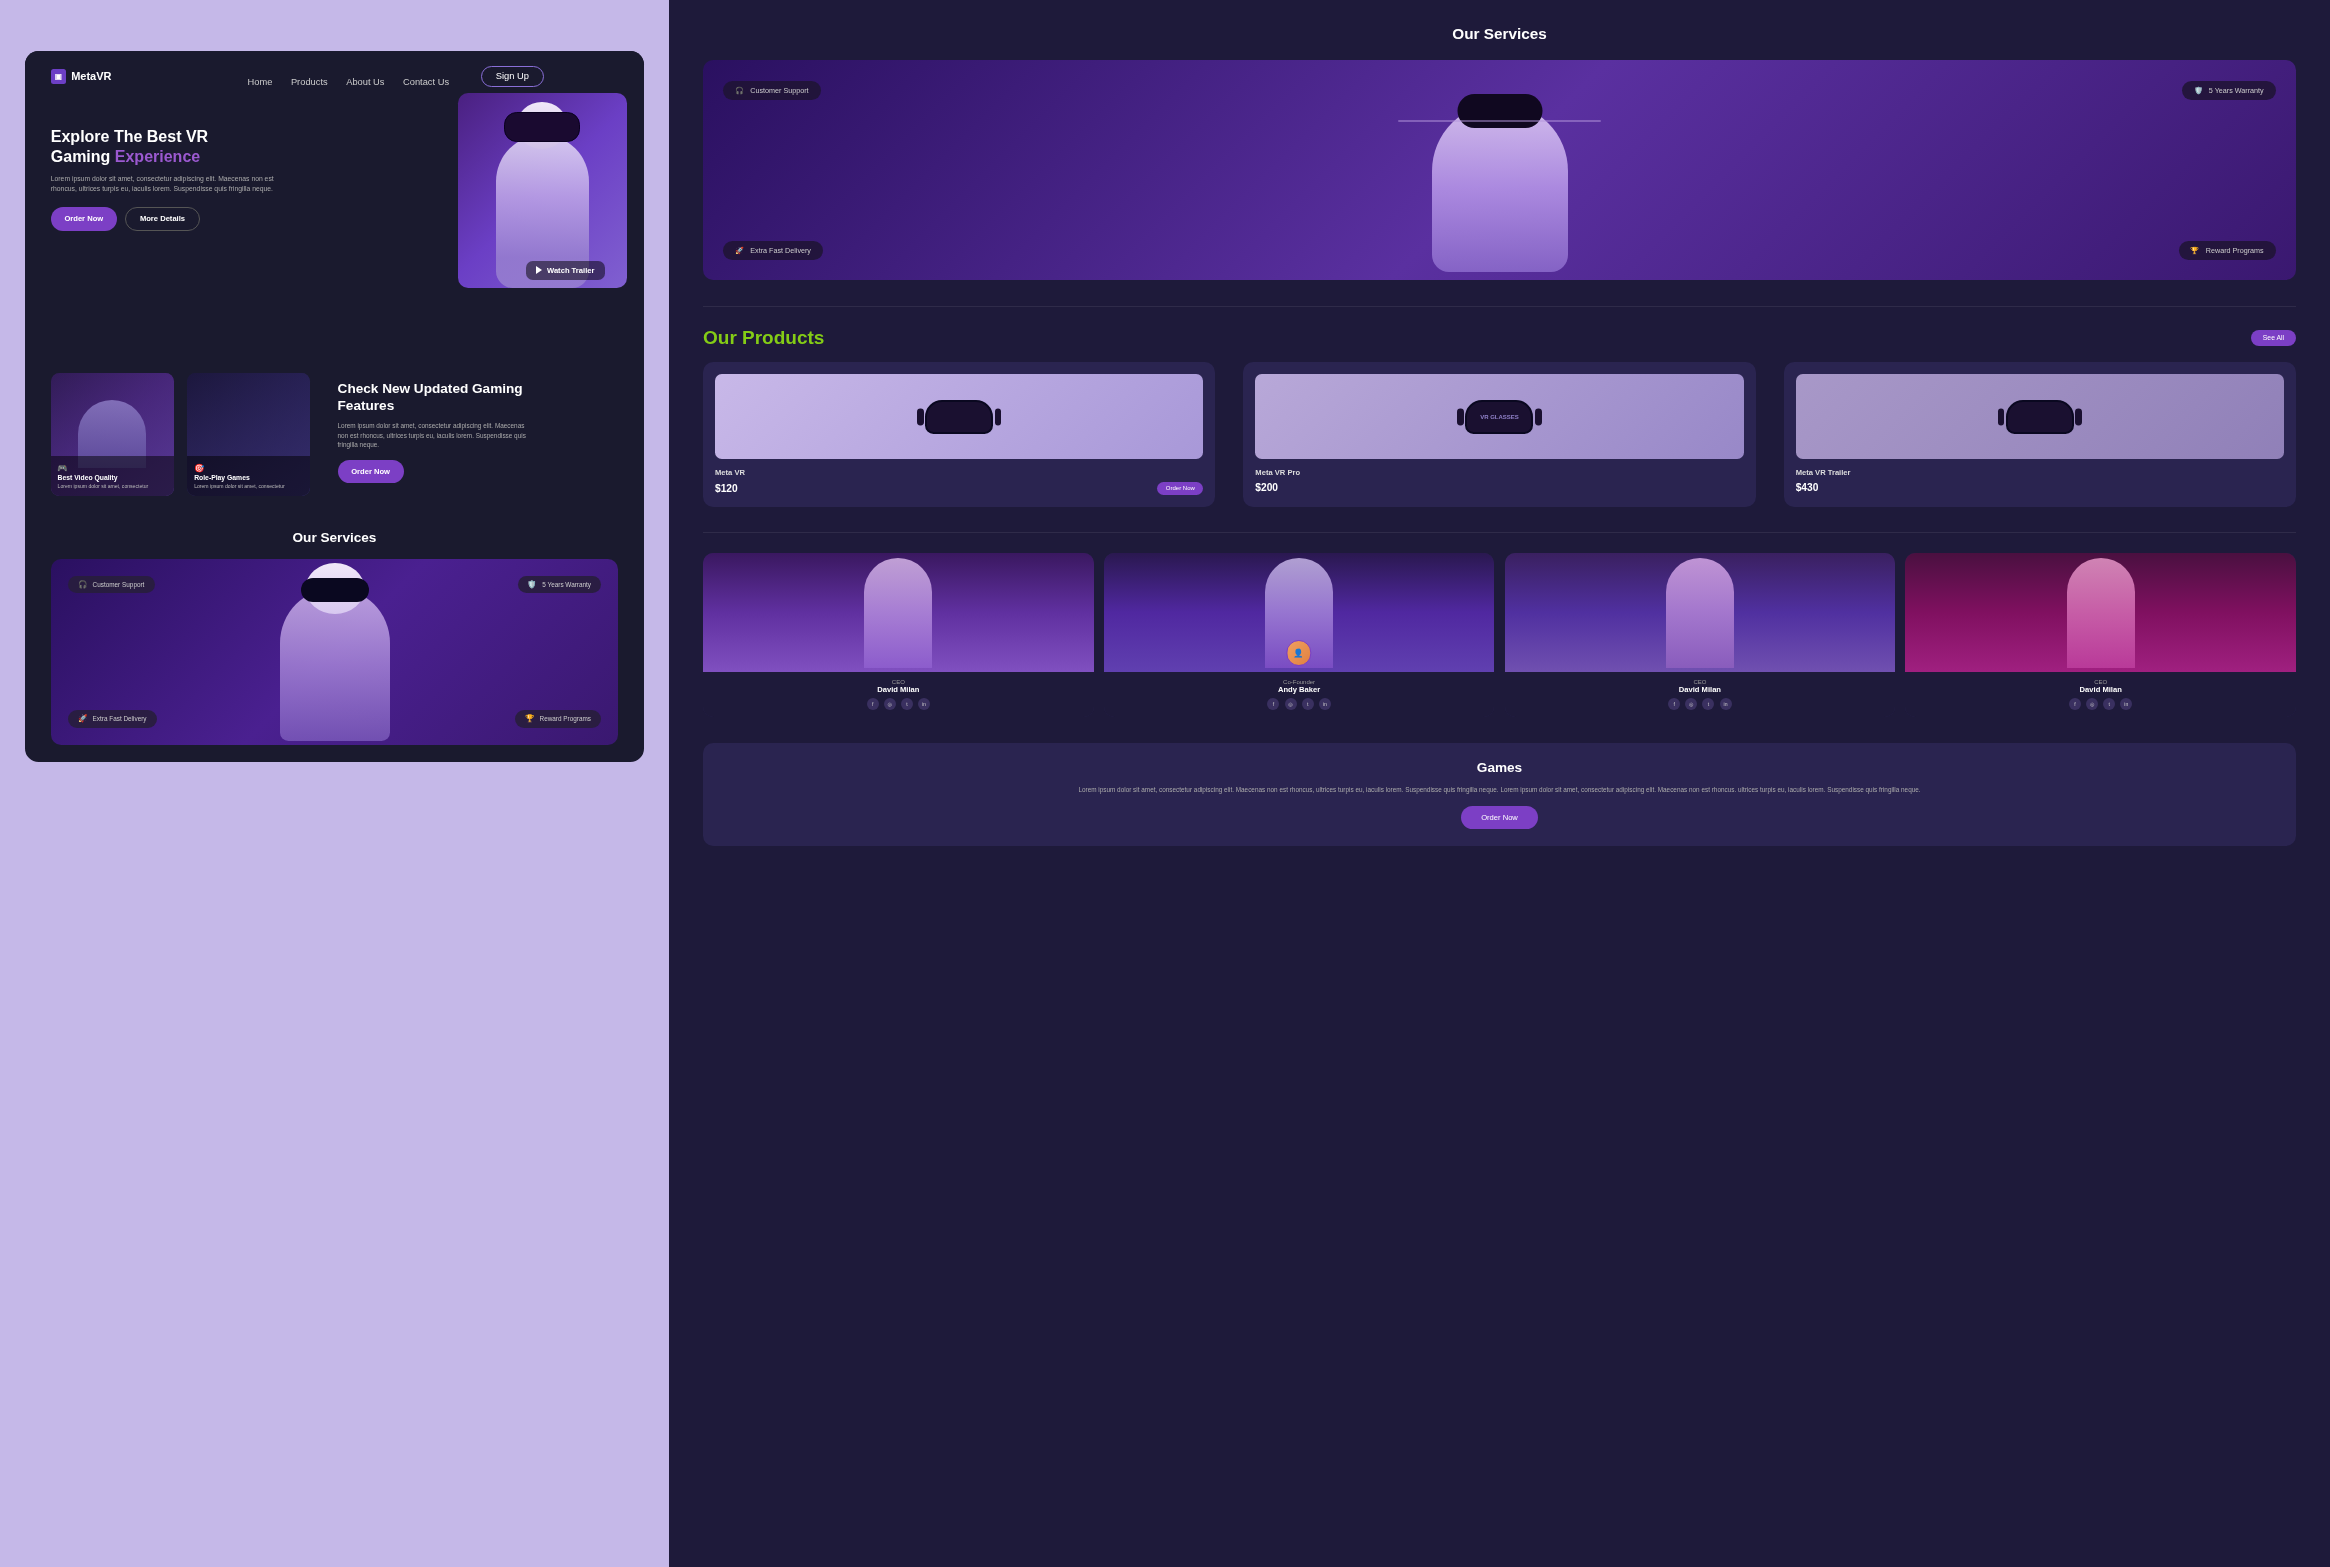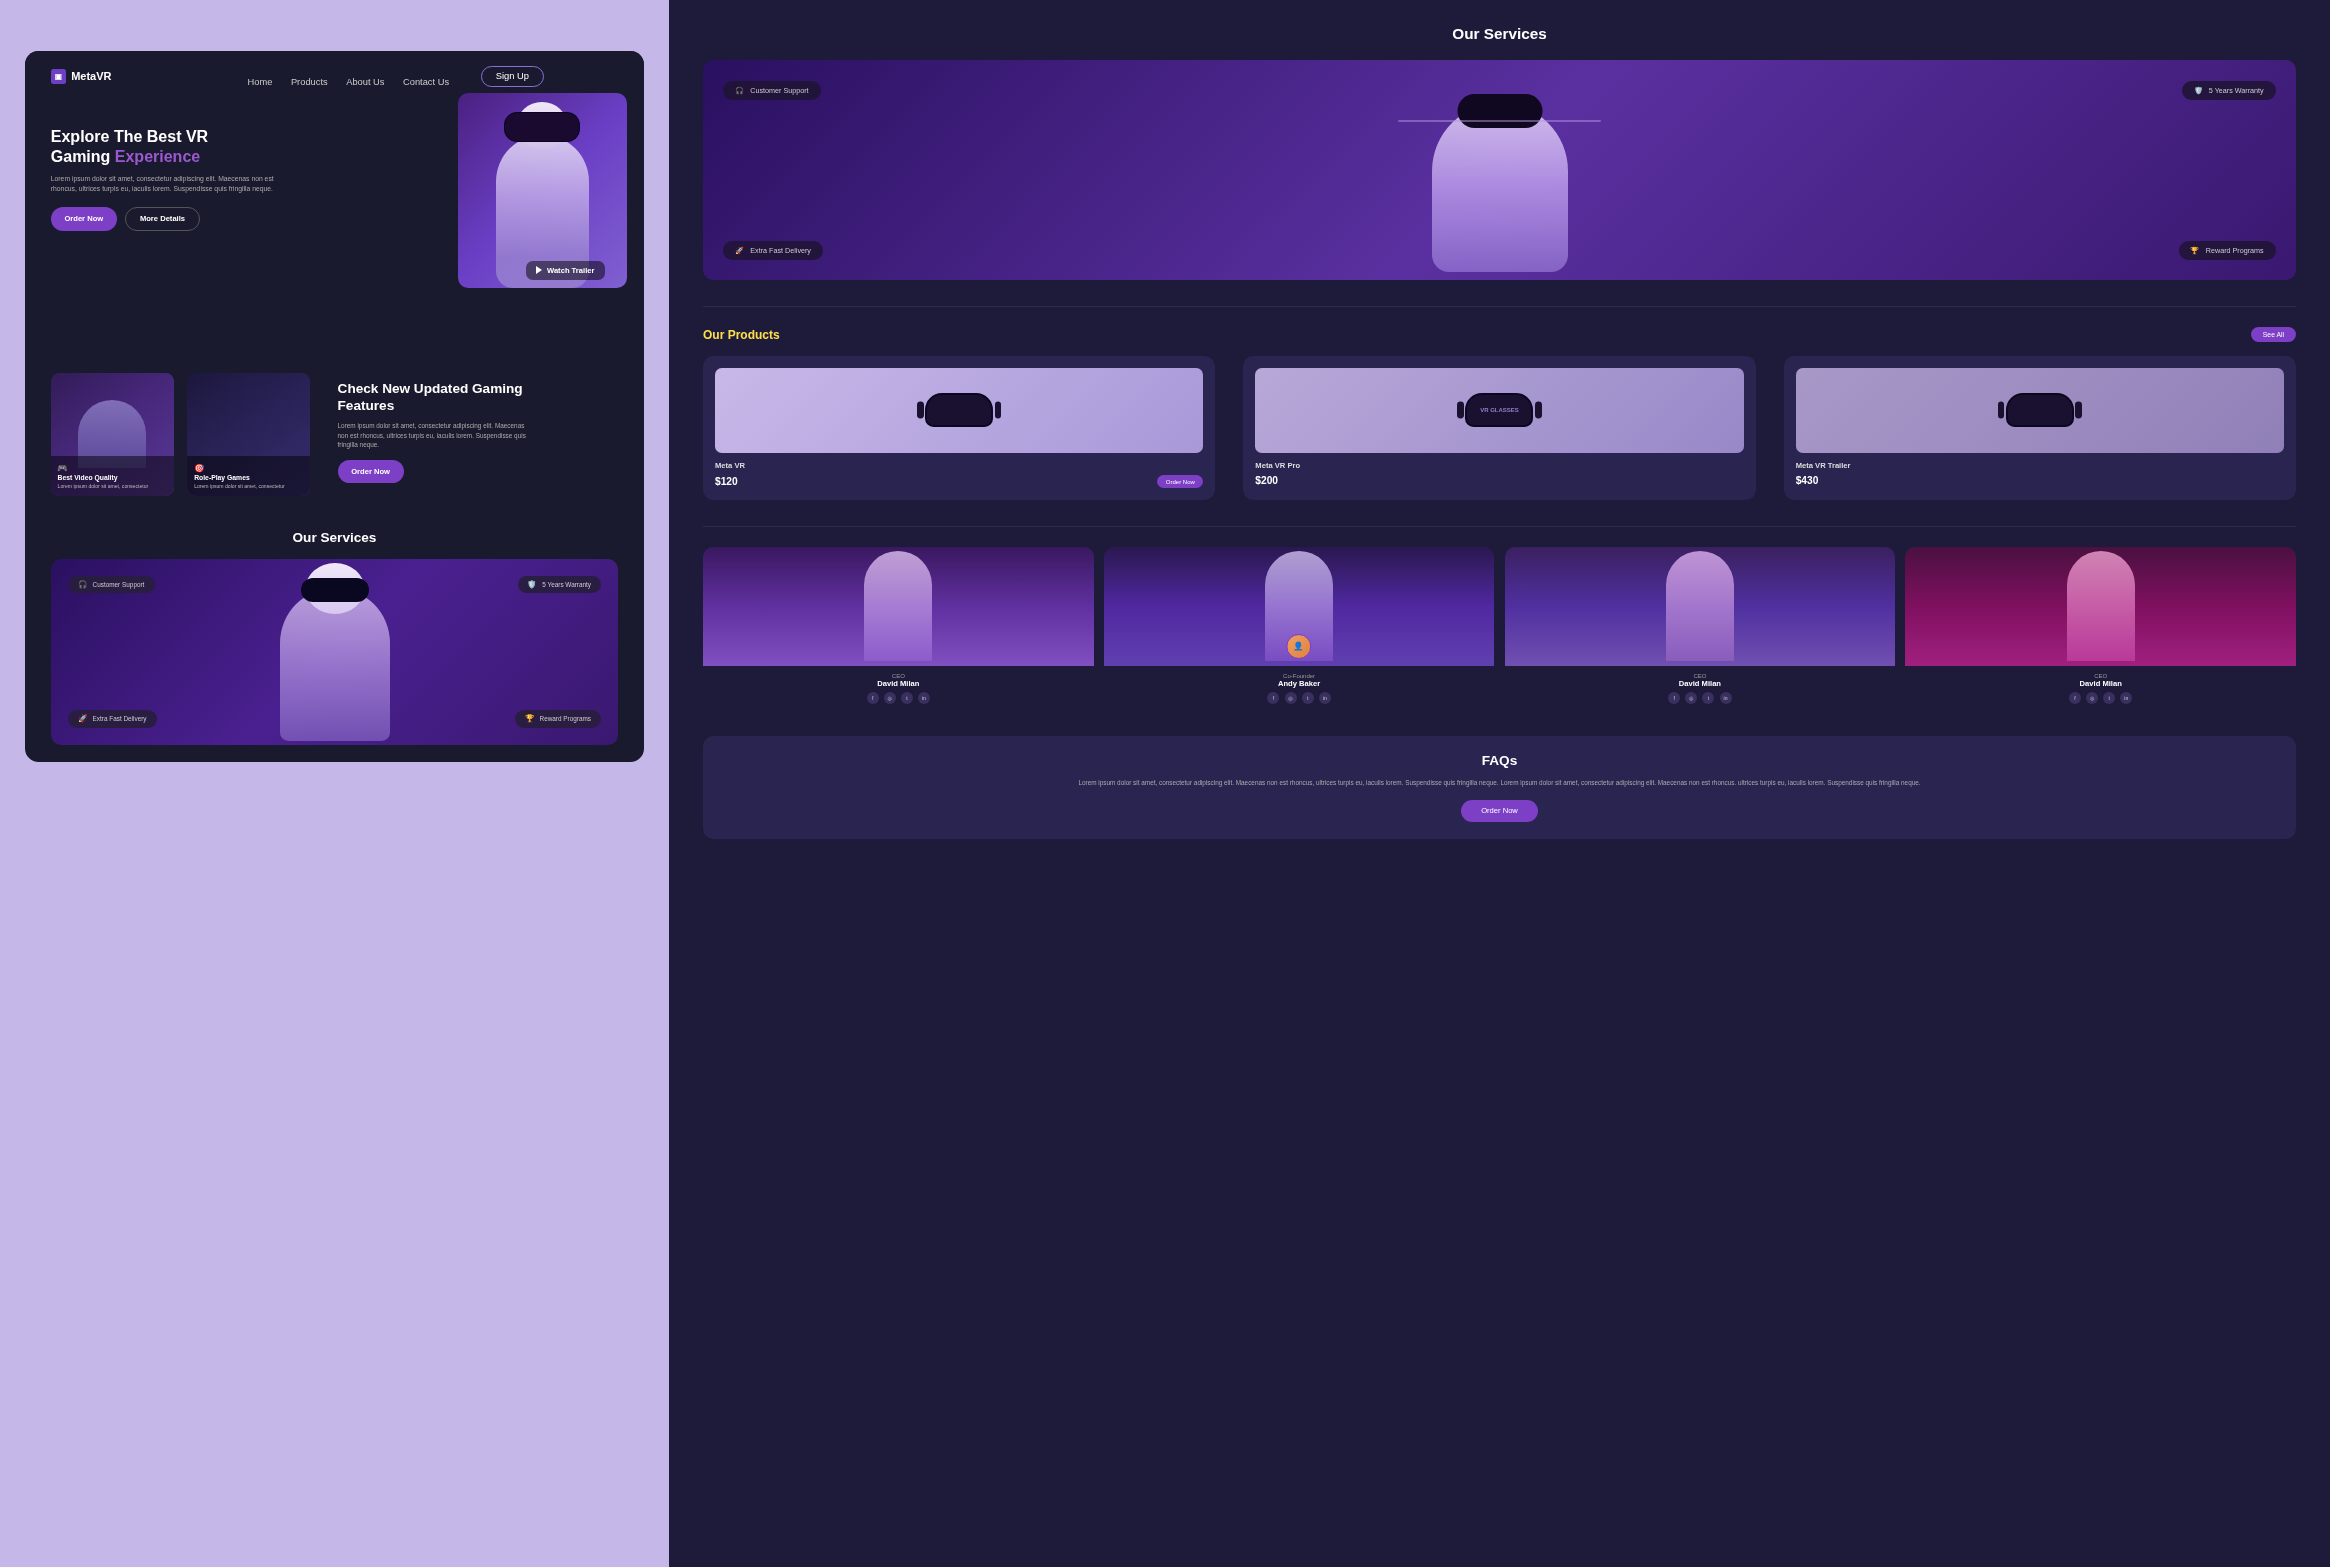--- a/index.html
+++ b/index.html
@@ -322,22 +322,22 @@
     }
 
     
     .products-header {
       display: flex;
       justify-content: space-between;
       align-items: center;
       margin-bottom: 13.6px;
     }
     .products-title {
-      color: #fde047;
-      font-size: 12px;
+      color: #84cc16;
+      font-size: 19px;
       font-weight: 700;
     }
     .see-all-btn {
       background: #7c3fc5;
       color: #fff;
       border: none;
       border-radius: 10.2px;
       padding: 4.2px 12px;
       font-size: 6.8px;
       cursor: pointer;
@@ -874,19 +874,19 @@
             <div class="social-icon">◎</div>
             <div class="social-icon">t</div>
             <div class="social-icon">in</div>
           </div>
         </div>
       </div>
     </div>
   </div>
 
   <div class="faqs-section">
-    <div class="faqs-title">FAQs</div>
+    <div class="faqs-title">Games</div>
     <p class="faqs-desc">Lorem ipsum dolor sit amet, consectetur adipiscing elit. Maecenas non est rhoncus, ultrices turpis eu, iaculis lorem. Suspendisse quis fringilla neque. Lorem ipsum dolor sit amet, consectetur adipiscing elit. Maecenas non est rhoncus. ultrices turpis eu, iaculis lorem. Suspendisse quis fringilla neque.</p>
     <button class="faqs-btn">Order Now</button>
   </div>
 
 </div>
 
 
 </body></html>

